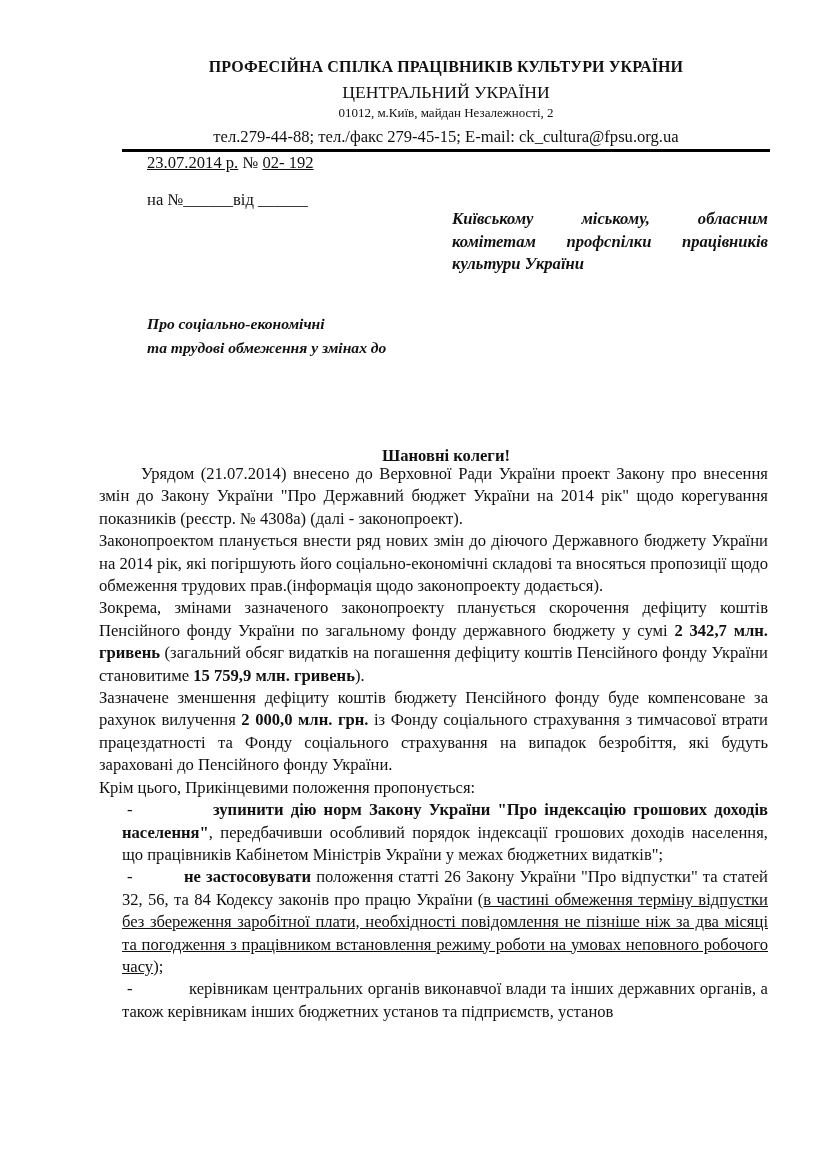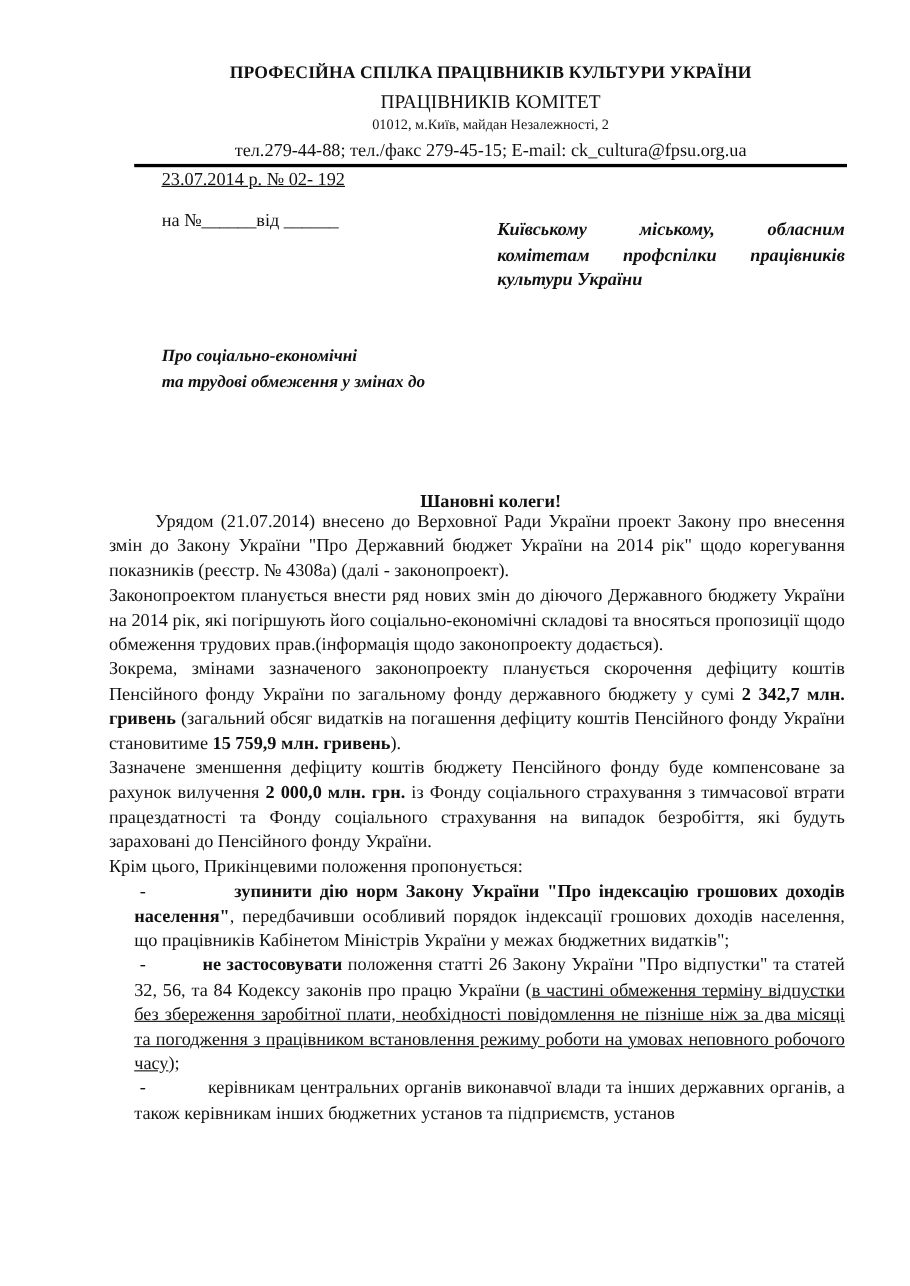--- a/index.html
+++ b/index.html
@@ -20,26 +20,26 @@
 
     
     .lh-line { position: absolute; left: 122px; width: 648px; text-align: center; white-space: nowrap; }
     #org-name { top: 58px; font-weight: bold; font-size: 16px; letter-spacing: 0.1px; }
     #committee { top: 82px; font-size: 17.6px; }
     #address { top: 105px; font-size: 13px; }
     #contacts { top: 127px; font-size: 16.6px; }
     #rule { position: absolute; left: 122px; top: 149px; width: 648px; height: 3px; background: #000; }
 
     
-    #ref-line { top: 153px; left: 147px; font-size: 16.6px; white-space: nowrap; text-decoration: underline; }
+    #ref-line { top: 153px; left: 147px; font-size: 16.6px; white-space: nowrap; }
     #reply-line { top: 190px; left: 147px; font-size: 16.6px; white-space: nowrap; }
     .u { text-decoration: underline; }
 
     
-    #recipient { top: 198px; left: 452px; width: 316px; font-style: italic; font-weight: bold; font-size: 16.6px; line-height: 22.5px; text-align: justify; text-align-last: left; }
+    #recipient { top: 208px; left: 452px; width: 316px; font-style: italic; font-weight: bold; font-size: 16.6px; line-height: 22.5px; text-align: justify; text-align-last: left; }
     #recipient .rl { display: block; text-align: justify; text-align-last: justify; }
     #recipient .rl.last { text-align-last: left; }
 
     
     #subject { top: 312px; left: 147px; font-style: italic; font-weight: bold; font-size: 15.6px; line-height: 23.5px; }
     #subject div { white-space: nowrap; }
 
     
     #greeting { top: 446px; left: 122px; width: 648px; text-align: center; font-weight: bold; font-size: 16.6px; }
 
@@ -49,21 +49,21 @@
     .para.indent { text-indent: 42px; }
     .b { font-weight: bold; }
     .bullet { position: relative; padding-left: 23px; text-align: justify; }
     .bullet .dash { position: absolute; left: 28px; top: 0; }
     .bullet-text { text-align: justify; }
   </style>
 </head>
 <body>
 
 <div id="org-name" class="lh-line">ПРОФЕСІЙНА СПІЛКА ПРАЦІВНИКІВ КУЛЬТУРИ УКРАЇНИ</div>
-<div id="committee" class="lh-line">ПРАЦІВНИКІВ КОМІТЕТ</div>
+<div id="committee" class="lh-line">ЦЕНТРАЛЬНИЙ УКРАЇНИ</div>
 <div id="address" class="lh-line">01012, м.Київ, майдан Незалежності, 2</div>
 <div id="contacts" class="lh-line">тел.279-44-88;  тел./факс 279-45-15;  E-mail: ck_cultura@fpsu.org.ua</div>
 <div id="rule"></div>
 
 <div id="ref-line" class="abs">
   <span class="u">23.07.2014 р.</span>
   <span>№</span>
   <span class="u"> 02- 192</span>
 </div>
 <div id="reply-line" class="abs">

